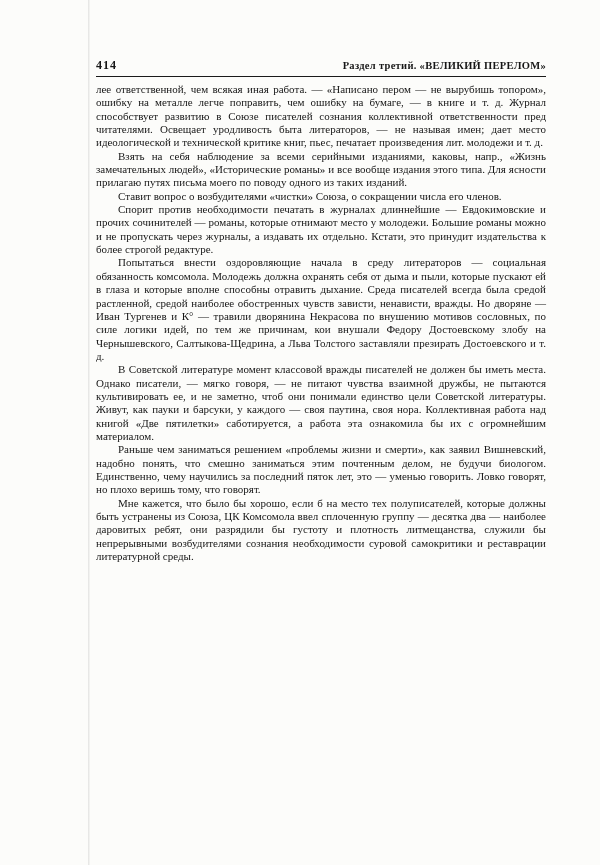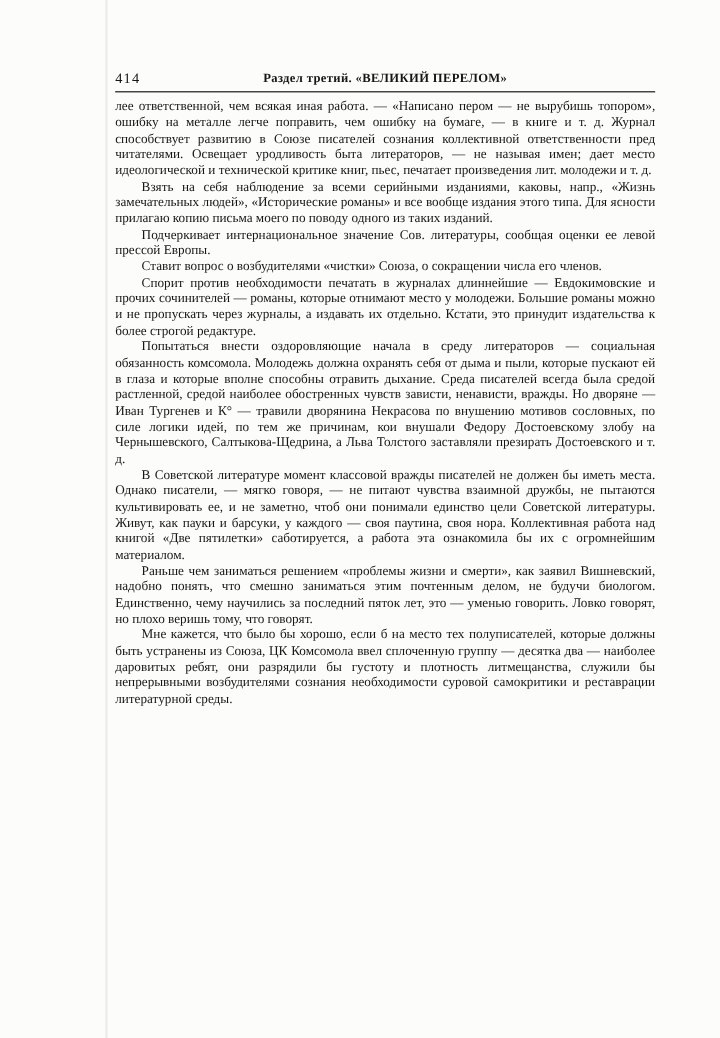--- a/index.html
+++ b/index.html
@@ -32,27 +32,27 @@
       width: 450px;
     }
     .running-head {
       position: relative;
       height: 16px;
     }
     .page-number {
       position: absolute;
       left: 0;
       top: 0;
-      font-weight: normal;
+      font-weight: bold;
       font-size: 12px;
       letter-spacing: 1px;
     }
     .section-title {
       display: block;
-      text-align: center;
+      text-align: right;
       font-weight: bold;
       font-size: 10.5px;
       letter-spacing: 0.3px;
       padding-top: 2px;
     }
     .head-rule {
       border: none;
       border-top: 1.4px solid #1a1a1a;
       margin: 2px 0 0 0;
     }
@@ -79,22 +79,21 @@
   <div class="content">
 
     <div class="running-head">
       <span class="page-number">414</span>
       <span class="section-title">Раздел третий. «ВЕЛИКИЙ ПЕРЕЛОМ»</span>
     </div>
     <hr class="head-rule">
 
     <div class="body-text">
       <p class="no-indent">лее ответственной, чем всякая иная работа. — «Написано пером — не вырубишь топором», ошибку на металле легче поправить, чем ошибку на бумаге, — в книге и т. д. Журнал способствует развитию в Союзе писателей сознания коллективной ответственности пред читателями. Освещает уродливость быта литераторов, — не называя имен; дает место идеологической и технической критике книг, пьес, печатает произведения лит. молодежи и т. д.</p>
-      <p>Взять на себя наблюдение за всеми серийными изданиями, каковы, напр., «Жизнь замечательных людей», «Исторические романы» и все вообще издания этого типа. Для ясности прилагаю копию письма моего по поводу одного из таких изданий.</p>
-      <p>Подчеркивает интернациональное значение Сов. литературы, сообщая оценки ее левой прессой Европы.</p>
+      <p>Взять на себя наблюдение за всеми серийными изданиями, каковы, напр., «Жизнь замечательных людей», «Исторические романы» и все вообще издания этого типа. Для ясности прилагаю путях письма моего по поводу одного из таких изданий.</p>
       <p>Ставит вопрос о возбудителями «чистки» Союза, о сокращении числа его членов.</p>
       <p>Спорит против необходимости печатать в журналах длиннейшие — Евдокимовские и прочих сочинителей — романы, которые отнимают место у молодежи. Большие романы можно и не пропускать через журналы, а издавать их отдельно. Кстати, это принудит издательства к более строгой редактуре.</p>
       <p>Попытаться внести оздоровляющие начала в среду литераторов — социальная обязанность комсомола. Молодежь должна охранять себя от дыма и пыли, которые пускают ей в глаза и которые вполне способны отравить дыхание. Среда писателей всегда была средой растленной, средой наиболее обостренных чувств зависти, ненависти, вражды. Но дворяне — Иван Тургенев и К° — травили дворянина Некрасова по внушению мотивов сословных, по силе логики идей, по тем же причинам, кои внушали Федору Достоевскому злобу на Чернышевского, Салтыкова-Щедрина, а Льва Толстого заставляли презирать Достоевского и т. д.</p>
       <p>В Советской литературе момент классовой вражды писателей не должен бы иметь места. Однако писатели, — мягко говоря, — не питают чувства взаимной дружбы, не пытаются культивировать ее, и не заметно, чтоб они понимали единство цели Советской литературы. Живут, как пауки и барсуки, у каждого — своя паутина, своя нора. Коллективная работа над книгой «Две пятилетки» саботируется, а работа эта ознакомила бы их с огромнейшим материалом.</p>
       <p>Раньше чем заниматься решением «проблемы жизни и смерти», как заявил Вишневский, надобно понять, что смешно заниматься этим почтенным делом, не будучи биологом. Единственно, чему научились за последний пяток лет, это — уменью говорить. Ловко говорят, но плохо веришь тому, что говорят.</p>
       <p>Мне кажется, что было бы хорошо, если б на место тех полуписателей, которые должны быть устранены из Союза, ЦК Комсомола ввел сплоченную группу — десятка два — наиболее даровитых ребят, они разрядили бы густоту и плотность литмещанства, служили бы непрерывными возбудителями сознания необходимости суровой самокритики и реставрации литературной среды.</p>
     </div>
 
   </div>
 </div>

